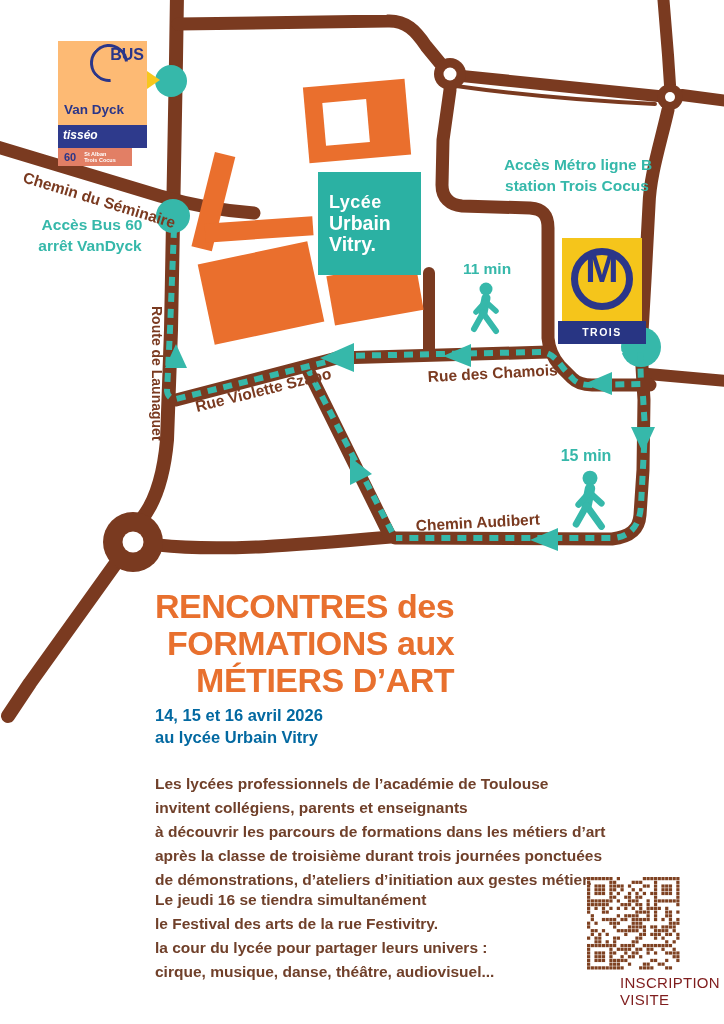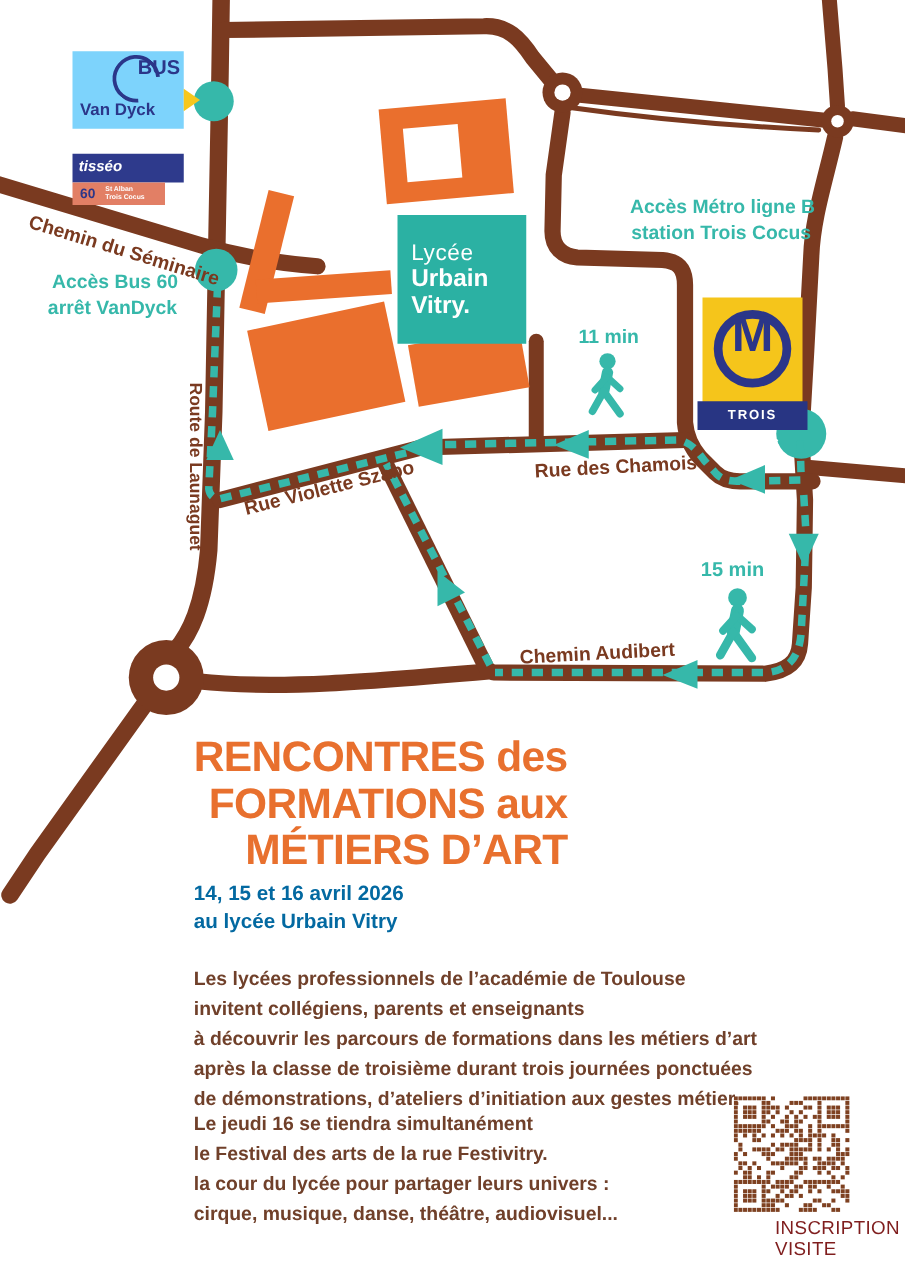--- a/index.html
+++ b/index.html
@@ -3,44 +3,44 @@
 <meta charset="utf-8">
 <style>
   html,body{margin:0;padding:0;background:#ffffff;}
   #page{position:relative;width:724px;height:1024px;background:#ffffff;overflow:hidden;
         font-family:"Liberation Sans",sans-serif;}
   #map-svg{position:absolute;left:0;top:0;z-index:1;}
   .sign{position:absolute;z-index:5;}
 
   
   #bus-sign{left:58px;top:41px;width:89px;}
-  #bus-yellow{position:relative;width:89px;height:62px;background:#7dd3fc;}
+  #bus-yellow{position:relative;width:89px;height:84px;background:#fdba74;}
   #bus-arc{position:absolute;left:32px;top:3px;width:32px;height:32px;border:3px solid #2B3689;
            border-radius:50%;border-right-color:transparent;transform:rotate(40deg);}
   #bus-word{position:absolute;right:3px;top:5px;font-weight:bold;font-size:16px;color:#2B3689;}
   #bus-stop-name{position:absolute;left:6px;bottom:8px;font-weight:bold;font-size:13.5px;color:#2B3689;}
   #bus-pointer{position:absolute;left:89px;top:30px;width:0;height:0;border-top:9px solid transparent;
            border-bottom:9px solid transparent;border-left:13px solid #F7C71D;}
   #bus-navy{width:89px;height:23px;background:#2E3A8C;color:#fff;font-style:italic;
-            font-size:12px;padding:3px 0 0 5px;box-sizing:border-box;font-weight:bold;margin-top:20px;}
+            font-size:12px;padding:3px 0 0 5px;box-sizing:border-box;font-weight:bold;}
   #bus-salmon{width:74px;height:18px;background:#E27F65;display:flex;align-items:center;}
   #bus-line-number{font-weight:bold;font-size:11px;color:#2B3689;margin-left:6px;}
   #bus-dest{margin-left:8px;color:#fff;font-size:5.5px;line-height:6px;font-weight:bold;}
 
   
   #metro-sign{left:562px;top:238px;width:80px;height:84px;background:#F5C51B;}
   #metro-ring{position:absolute;left:9px;top:10px;width:48px;height:48px;border:7px solid #2B3689;border-radius:50%;}
   #metro-m{position:absolute;left:0;top:8px;width:80px;text-align:center;font-size:40px;font-weight:bold;color:#2B3689;}
   #metro-band{left:558px;top:321px;width:88px;height:23px;background:#283583;color:#fff;
               font-size:10.5px;font-weight:bold;letter-spacing:1.5px;text-align:center;line-height:23px;}
 
   
   #lycee-box{left:318px;top:172px;width:103px;height:103px;background:#2BB1A3;color:#fff;
              padding:20px 0 0 11px;box-sizing:border-box;line-height:21px;}
-  #lycee-l1{font-size:18px;font-weight:normal;letter-spacing:.5px;}
+  #lycee-l1{font-size:18px;font-weight:bold;letter-spacing:.5px;}
   #lycee-l2,#lycee-l3{font-size:19.5px;font-weight:bold;}
 
   
   .txt{position:absolute;left:155px;z-index:4;}
   #title{top:588px;color:#E8702E;font-weight:bold;font-size:34px;line-height:37px;letter-spacing:-0.5px;text-align:right;}
   #date-block{top:704px;color:#0369a1;font-weight:bold;font-size:16.5px;line-height:22px;}
   .para{color:#70402A;font-weight:bold;font-size:15.5px;line-height:24px;}
   #para1{top:772px;}
   #para2{top:888px;}
 

